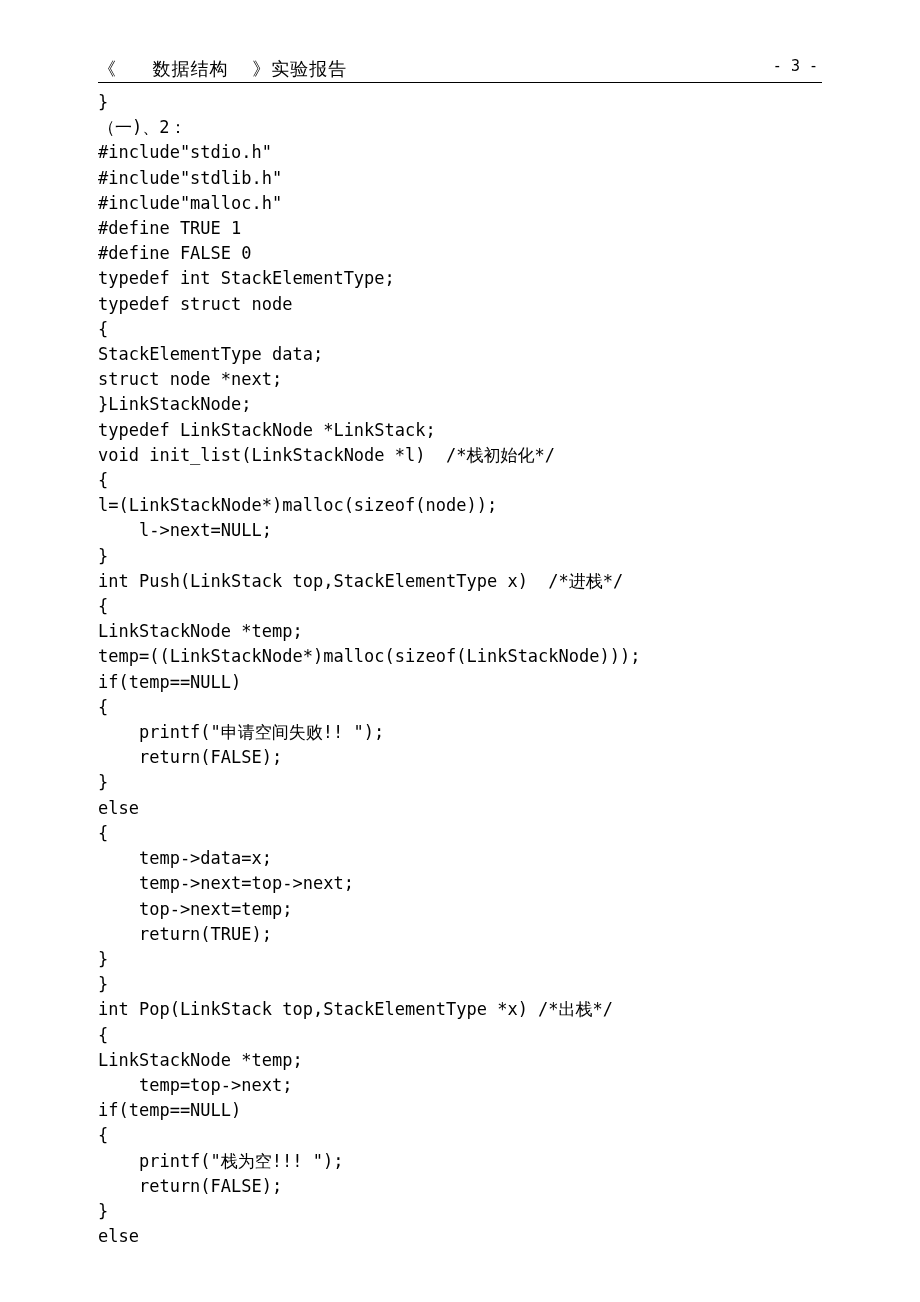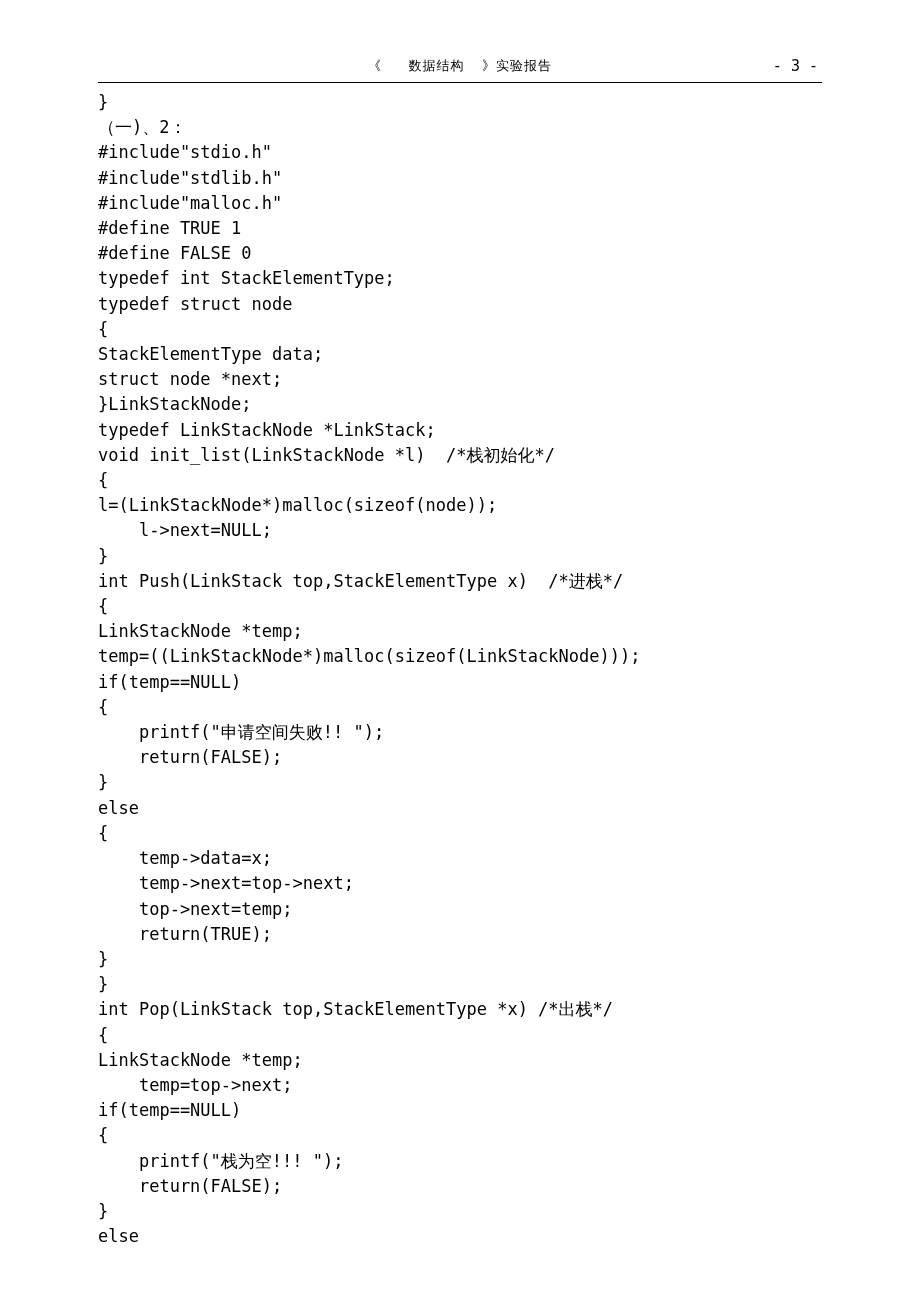--- a/index.html
+++ b/index.html
@@ -17,22 +17,22 @@
     top: 55px;
     left: 98px;
     right: 98px;
     height: 28px;
     border-bottom: 1.5px solid #000;
   }
   .header-center {
     position: absolute;
     left: 0;
     right: 0;
-    text-align: center;
-    font-size: 13px;
+    text-align: left;
+    font-size: 18px;
     letter-spacing: 1px;
     top: 2px;
   }
   .header-right {
     position: absolute;
     right: 4px;
     top: 2px;
     font-size: 15px;
   }
   .content {

